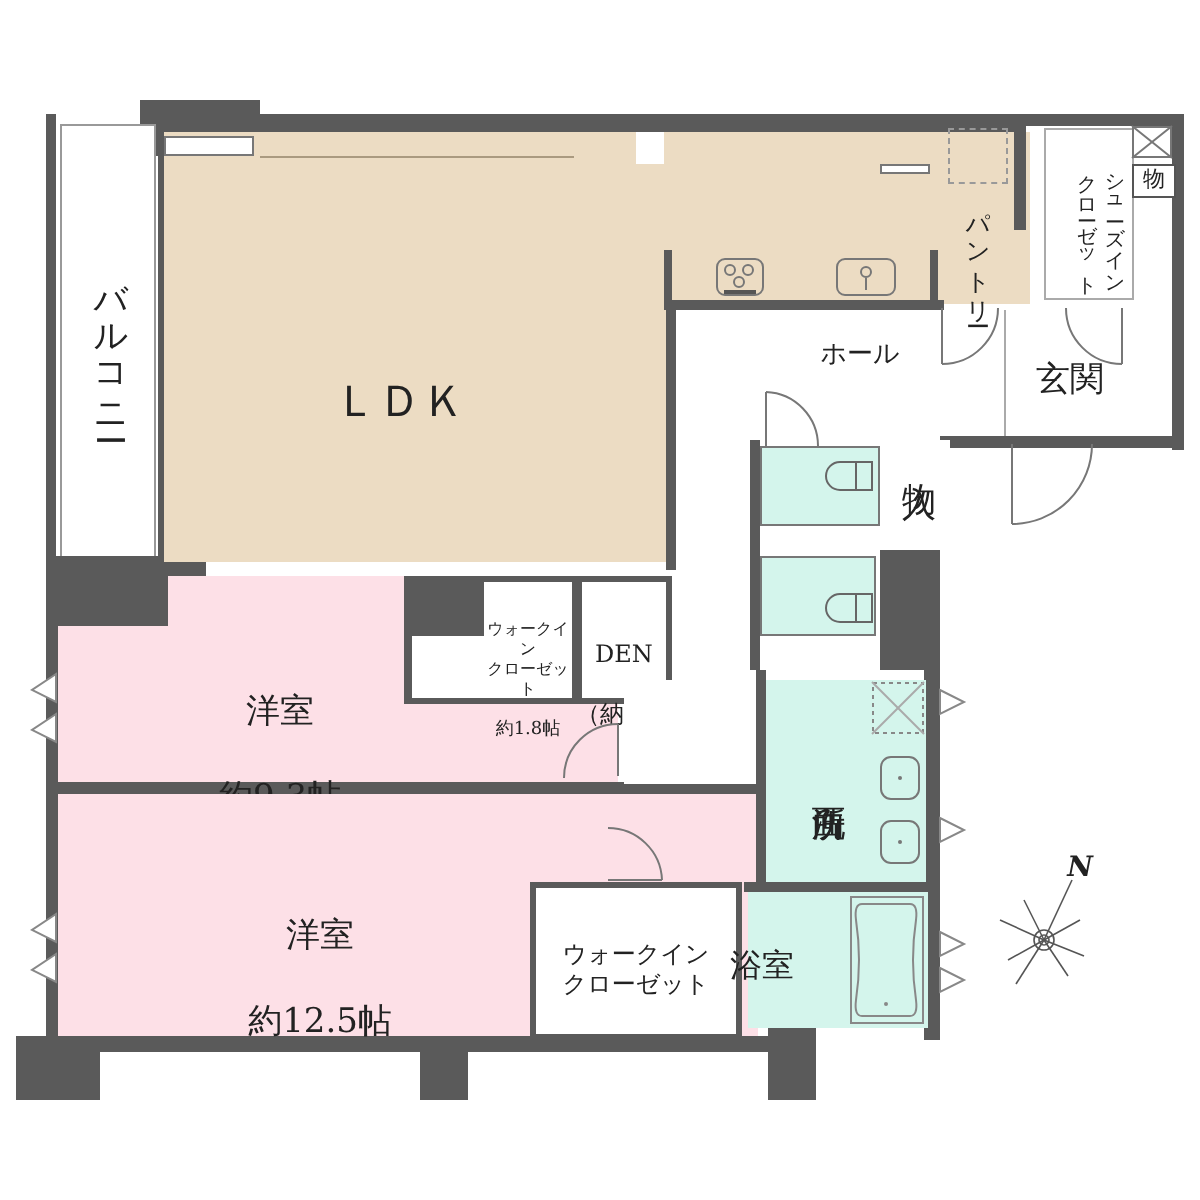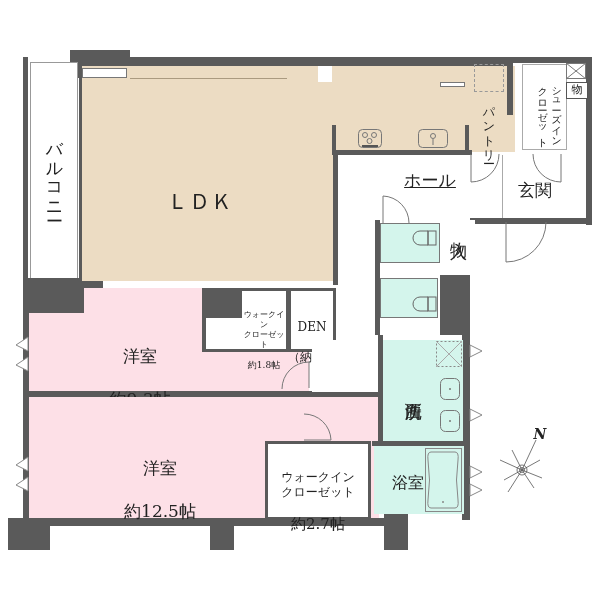--- a/index.html
+++ b/index.html
@@ -72,21 +72,21 @@
 <div class="vlabel" style="left:527px;top:80px;font-size:10px;height:70px;width:36px;">シューズインクローゼット</div>
 <svg style="left:566px;top:63px;" width="20" height="16">
   <rect x="0.5" y="0.5" width="19" height="15" fill="#fff" stroke="#777"></rect>
     <line x1="0" y1="0" x2="20" y2="16" stroke="#777"></line>
     <line x1="20" y1="0" x2="0" y2="16" stroke="#777"></line>
 </svg>
 <div class="abs white thin" style="left:566px;top:82px;width:22px;height:17px;border-color:#555;"></div>
 <div class="label" style="left:566px;top:83px;width:22px;font-size:11px;">物</div>
 
 <div class="abs wall" style="left:333px;top:150px;width:5px;height:135px;"></div>
-<div class="label" style="left:395px;top:170px;width:70px;font-size:17px;text-decoration:underline;">ホール</div>
+<div class="label" style="left:395px;top:170px;width:70px;font-size:13px;">ホール</div>
 <div class="abs" style="left:502px;top:155px;width:84px;height:66px;border-left:1px solid #aaa;"></div>
 <div class="label" style="left:510px;top:180px;width:50px;font-size:17px;">玄関</div>
 <div class="abs wall" style="left:470px;top:218px;width:122px;height:6px;"></div>
 <svg style="left:505px;top:222px;" width="44" height="42">
   <line x1="1" y1="0" x2="1" y2="40" stroke="#777"></line>
     <path d="M1 40 A40 40 0 0 0 41 0" fill="none" stroke="#777"></path>
 </svg>
 <svg style="left:470px;top:154px;" width="30" height="30">
   <line x1="1" y1="0" x2="1" y2="28" stroke="#777"></line>
     <path d="M1 28 A28 28 0 0 0 29 0" fill="none" stroke="#777"></path>
@@ -141,21 +141,20 @@
 <div class="abs pink" style="left:29px;top:397px;width:350px;height:121px;"></div>
 <div class="label" style="left:110px;top:437px;width:100px;font-size:17px;">
   <div>洋室</div>
   <div>約12.5帖</div>
 </div>
 
 <div class="abs white" style="left:265px;top:441px;width:106px;height:79px;border:3px solid #5a5a5a;"></div>
 <div class="label" style="left:265px;top:455px;width:106px;font-size:12px;">
   <div>ウォークイン
 クローゼット</div>
-  <div style="font-size:15px;">約2.7帖</div>
 </div>
 
 <div class="abs white" style="left:312px;top:340px;width:68px;height:52px;"></div>
 <svg style="left:280px;top:360px;" width="30" height="30">
   <line x1="29" y1="2" x2="29" y2="28" stroke="#777"></line>
     <path d="M29 2 A27 27 0 0 0 2 29" fill="none" stroke="#777"></path>
 </svg>
 <svg style="left:303px;top:412px;" width="30" height="30">
   <line x1="1" y1="28" x2="28" y2="28" stroke="#777"></line>
     <path d="M1 2 A27 27 0 0 1 28 28" fill="none" stroke="#777"></path>
@@ -174,21 +173,21 @@
 <svg style="left:440px;top:378px;" width="20" height="22">
   <rect x="0.5" y="0.5" width="19" height="21" rx="5" fill="none" stroke="#777"></rect>
     <circle cx="10" cy="11" r="1" fill="#777"></circle>
 </svg>
 <svg style="left:440px;top:410px;" width="20" height="22">
   <rect x="0.5" y="0.5" width="19" height="21" rx="5" fill="none" stroke="#777"></rect>
     <circle cx="10" cy="11" r="1" fill="#777"></circle>
 </svg>
 <div class="abs wall" style="left:372px;top:441px;width:98px;height:5px;"></div>
 <div class="abs mint" style="left:374px;top:446px;width:90px;height:68px;"></div>
-<div class="label" style="left:384px;top:473px;width:48px;font-size:16px;">浴室</div>
+<div class="label" style="left:357px;top:473px;width:48px;font-size:16px;">浴室</div>
 <svg style="left:425px;top:448px;" width="37" height="64">
   <rect x="0.5" y="0.5" width="36" height="63" fill="none" stroke="#888"></rect>
   <path d="M6 4 H30 Q34 4 33 12 Q30 32 33 52 Q34 60 30 60 H6 Q2 60 3 52 Q6 32 3 12 Q2 4 6 4 Z" fill="none" stroke="#888"></path>
   <circle cx="18" cy="54" r="1" fill="#888"></circle>
 </svg>
 
 <svg style="left:14px;top:335px;" width="16" height="40">
   <path d="M14 2 L2 10 L14 16 Z M14 22 L2 30 L14 36 Z" fill="#fff" stroke="#888"></path>
 </svg>
 <svg style="left:14px;top:455px;" width="16" height="40">

